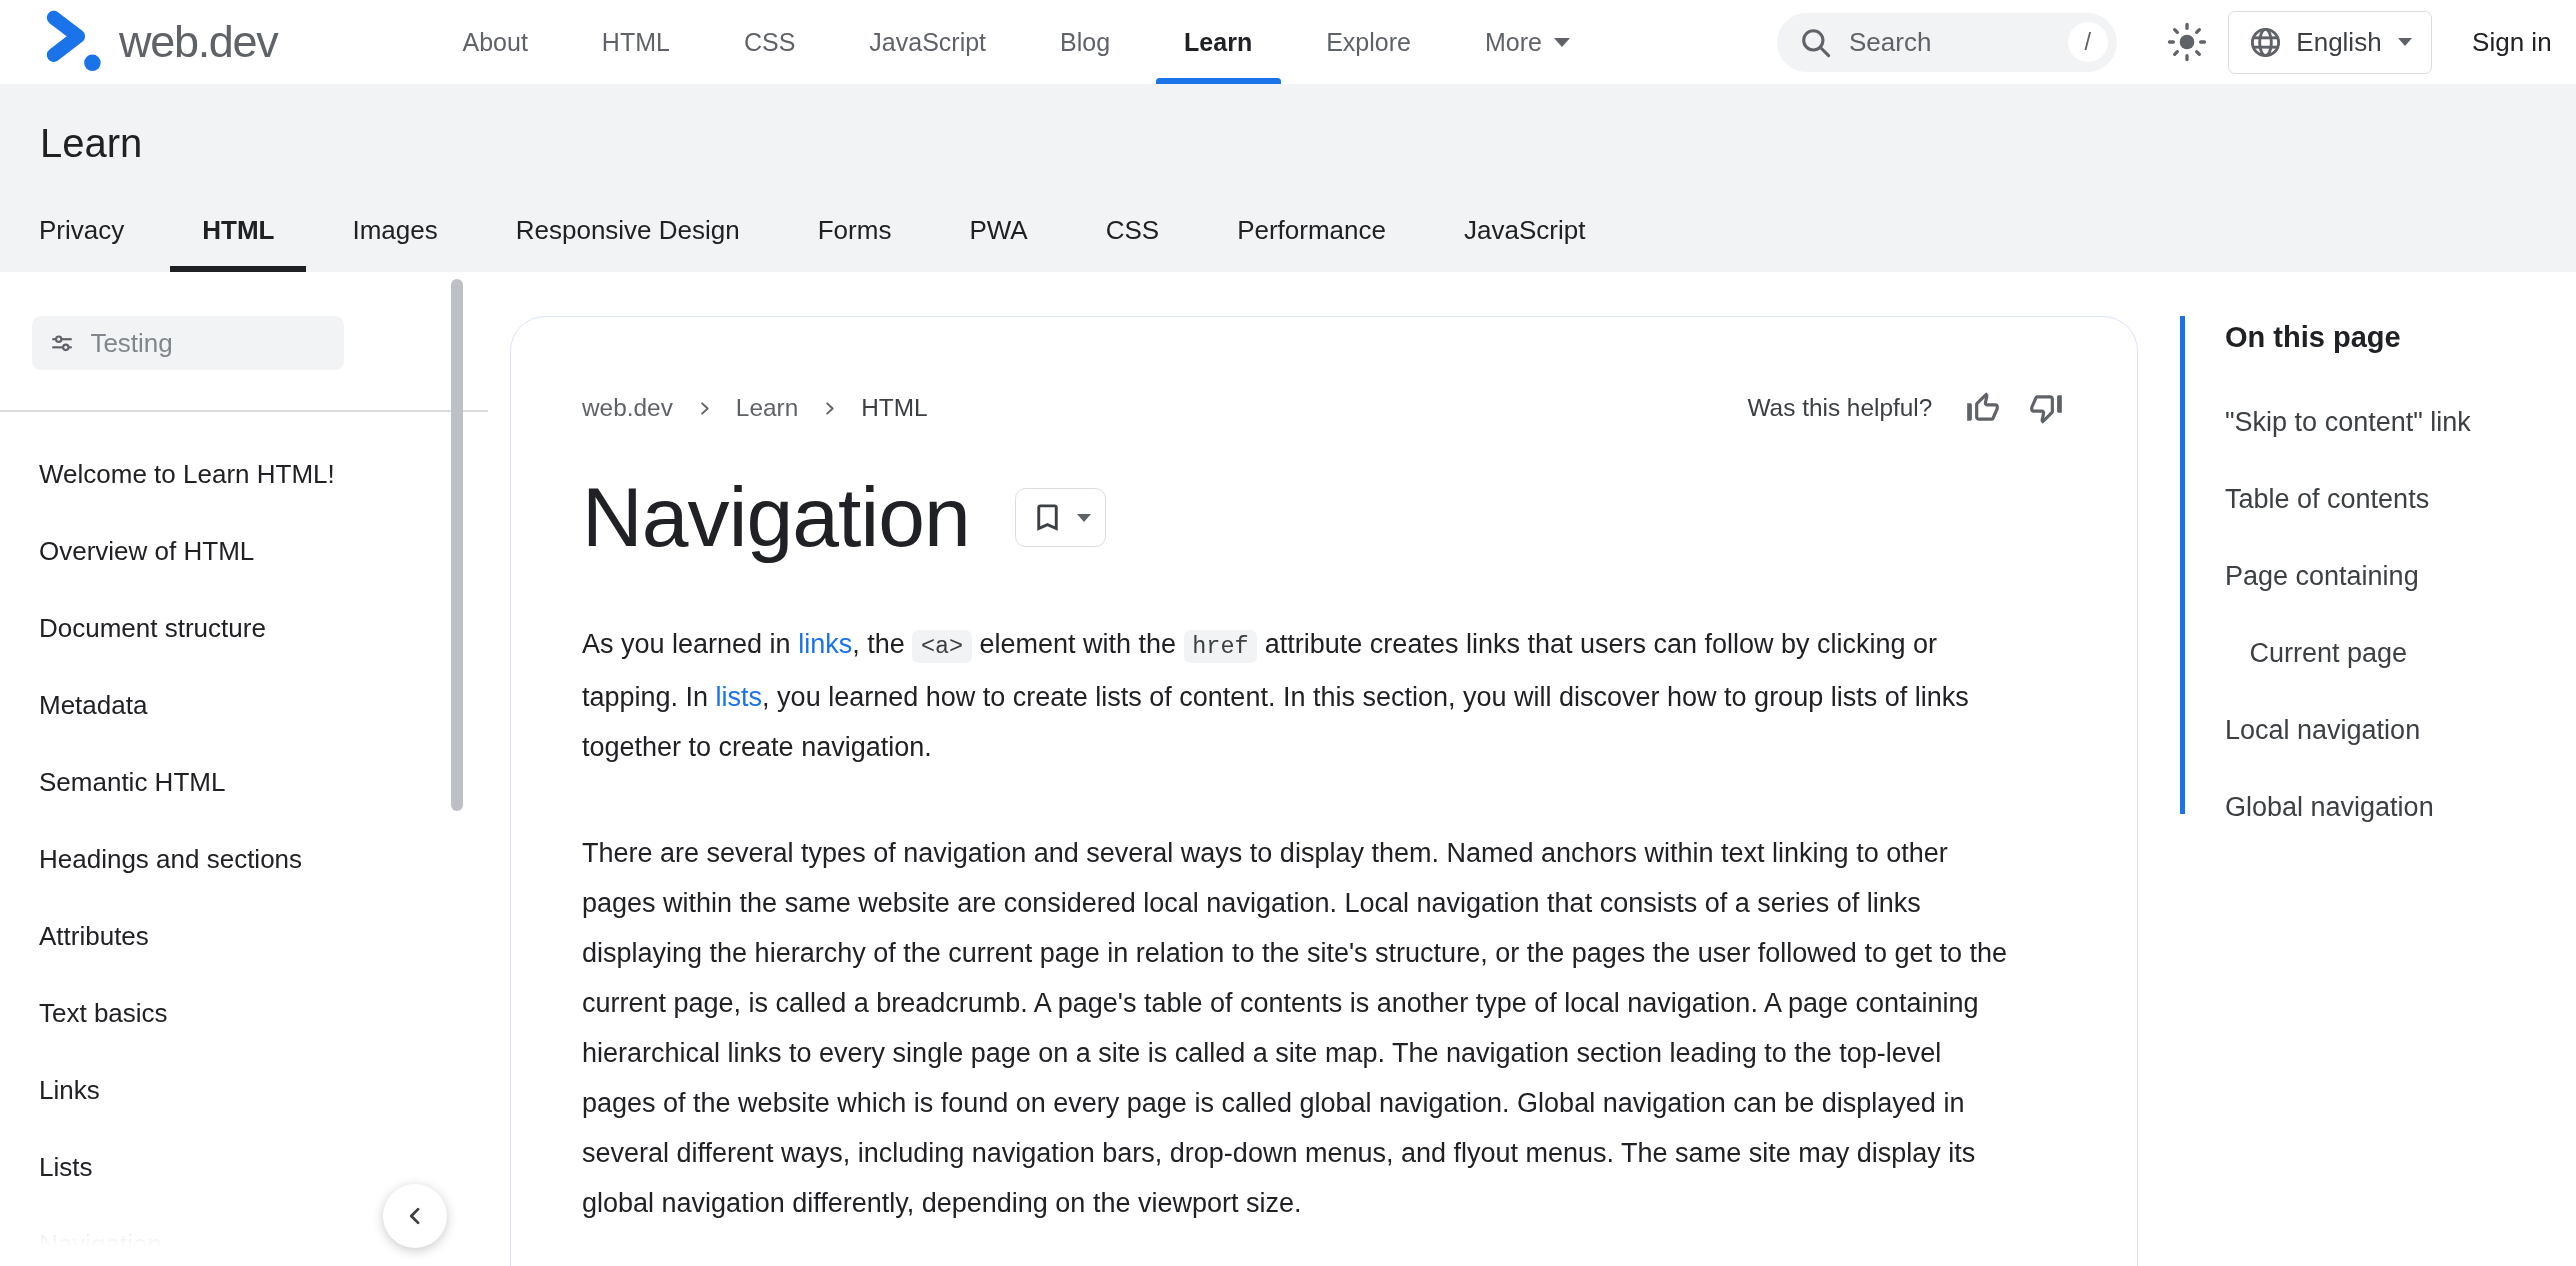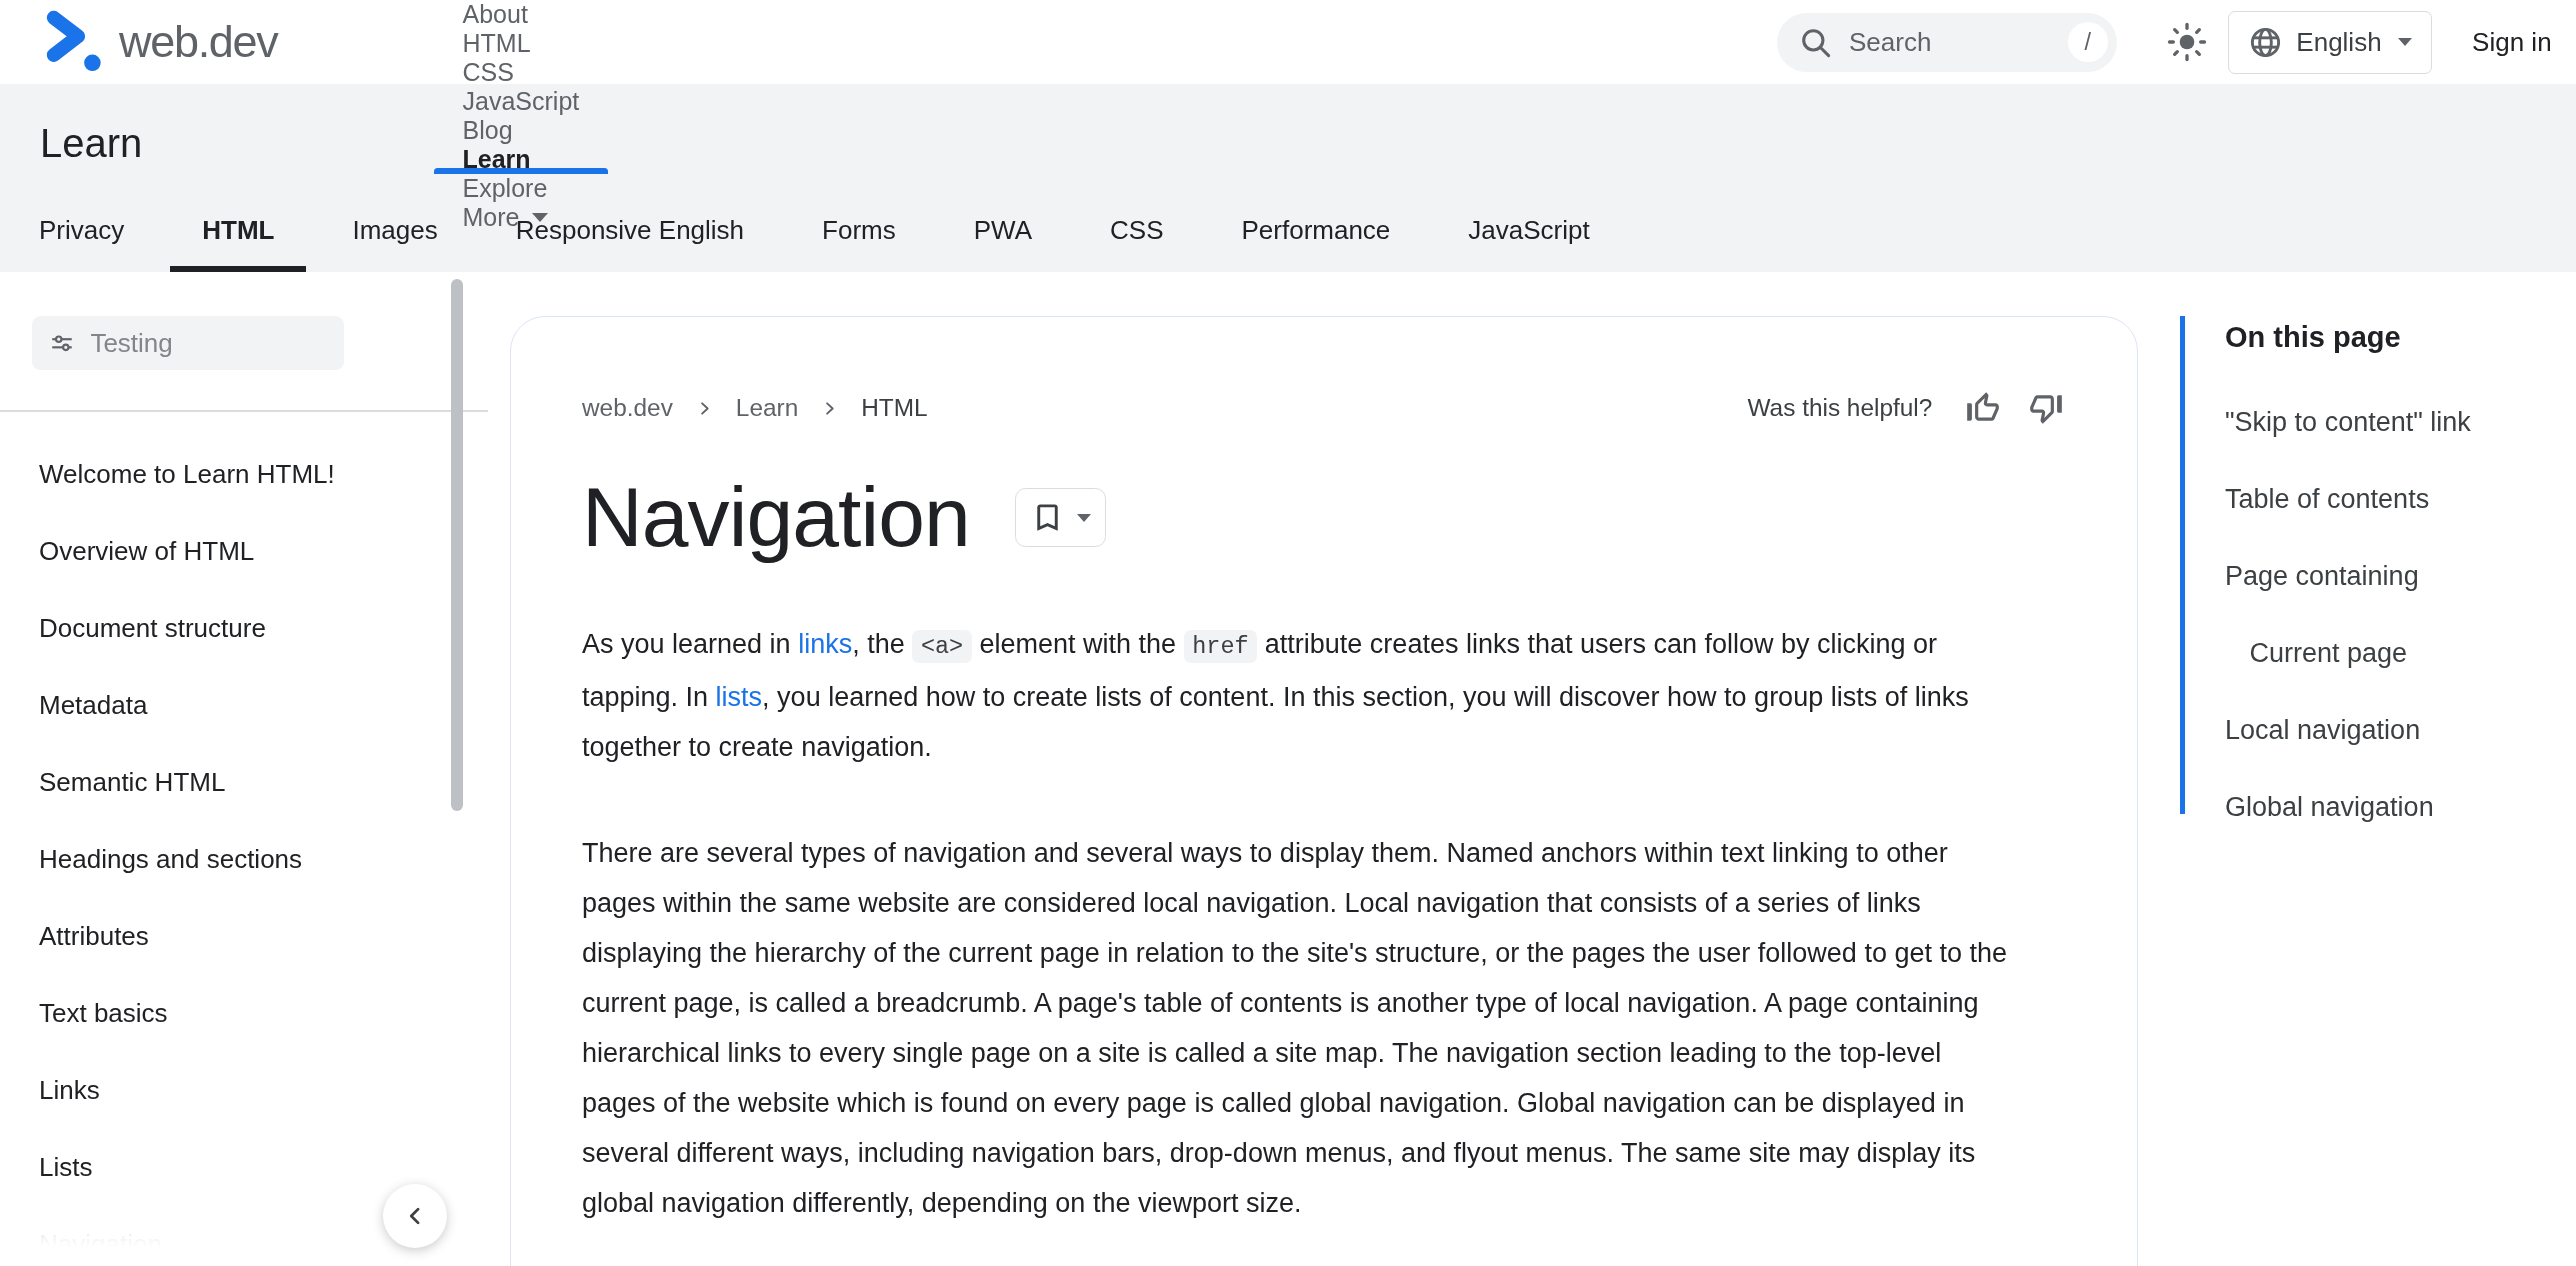--- a/index.html
+++ b/index.html
@@ -7,21 +7,21 @@
               font-family:"Liberation Sans", sans-serif; color:#202124; position:relative; }
   button { background:none; border:none; font-family:inherit; cursor:pointer; }
   a { text-decoration:none; }
 
   
   .header { position:absolute; top:0; left:0; width:2576px; height:84px; background:#fff;
             display:flex; align-items:center; z-index:6; }
   .logo { display:flex; align-items:center; gap:14px; margin-left:39px; }
   .logo svg { width:66px; height:66px; display:block; }
   .logo-text { font-size:45px; color:#5f6368; letter-spacing:-1.3px; }
-  .top-nav { display:flex; height:100%; margin-left:148px;flex-direction:column; }
+  .top-nav { display:flex; height:100%; margin-left:148px; }
   .nav-item { display:flex; align-items:center; padding:0 37px; font-size:25px; color:#5f6368;
               position:relative; height:100%; }
   .nav-item.active { color:#202124; font-weight:700; }
   .nav-item.active::after { content:""; position:absolute; left:8.7px; right:8.7px; bottom:0;
                             height:6.1px; background:#1a73e8; border-radius:3.5px 3.5px 0 0; }
   .nav-caret { width:0; height:0; border-left:8.7px solid transparent; border-right:8.7px solid transparent;
                border-top:9.6px solid #5f6368; margin-left:12.2px; }
   .header-right { margin-left:auto; margin-right:24.4px; display:flex; align-items:center; }
   .search-pill { width:340px; height:59px; border-radius:30px; background:#f1f3f4;
                  display:flex; align-items:center; padding:0 9.6px 0 21px; }
@@ -169,21 +169,21 @@
     <a class="signin">Sign in</a>
   </div>
 </header>
 
 <section class="hero">
   <div class="hero-title">Learn</div>
   <div class="tabs">
     <a class="tab">Privacy</a>
     <a class="tab active">HTML</a>
     <a class="tab">Images</a>
-    <a class="tab">Responsive English</a>
+    <a class="tab">Responsive Design</a>
     <a class="tab">Forms</a>
     <a class="tab">PWA</a>
     <a class="tab">CSS</a>
     <a class="tab">Performance</a>
     <a class="tab">JavaScript</a>
   </div>
 </section>
 
 <aside class="sidebar">
   <div class="filter-box">

